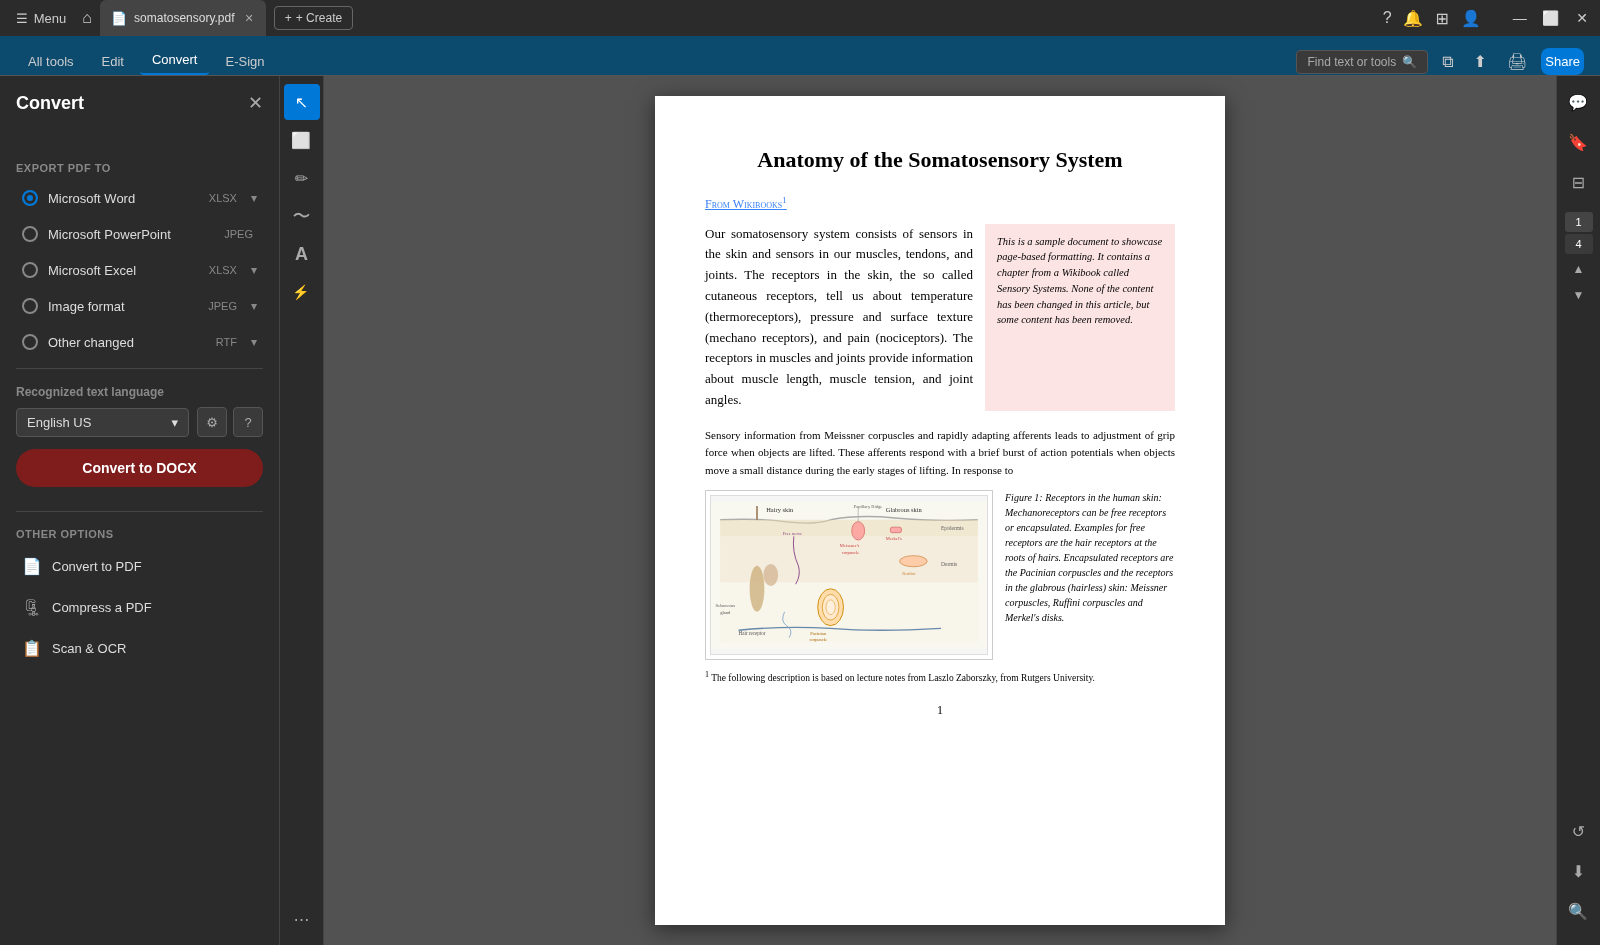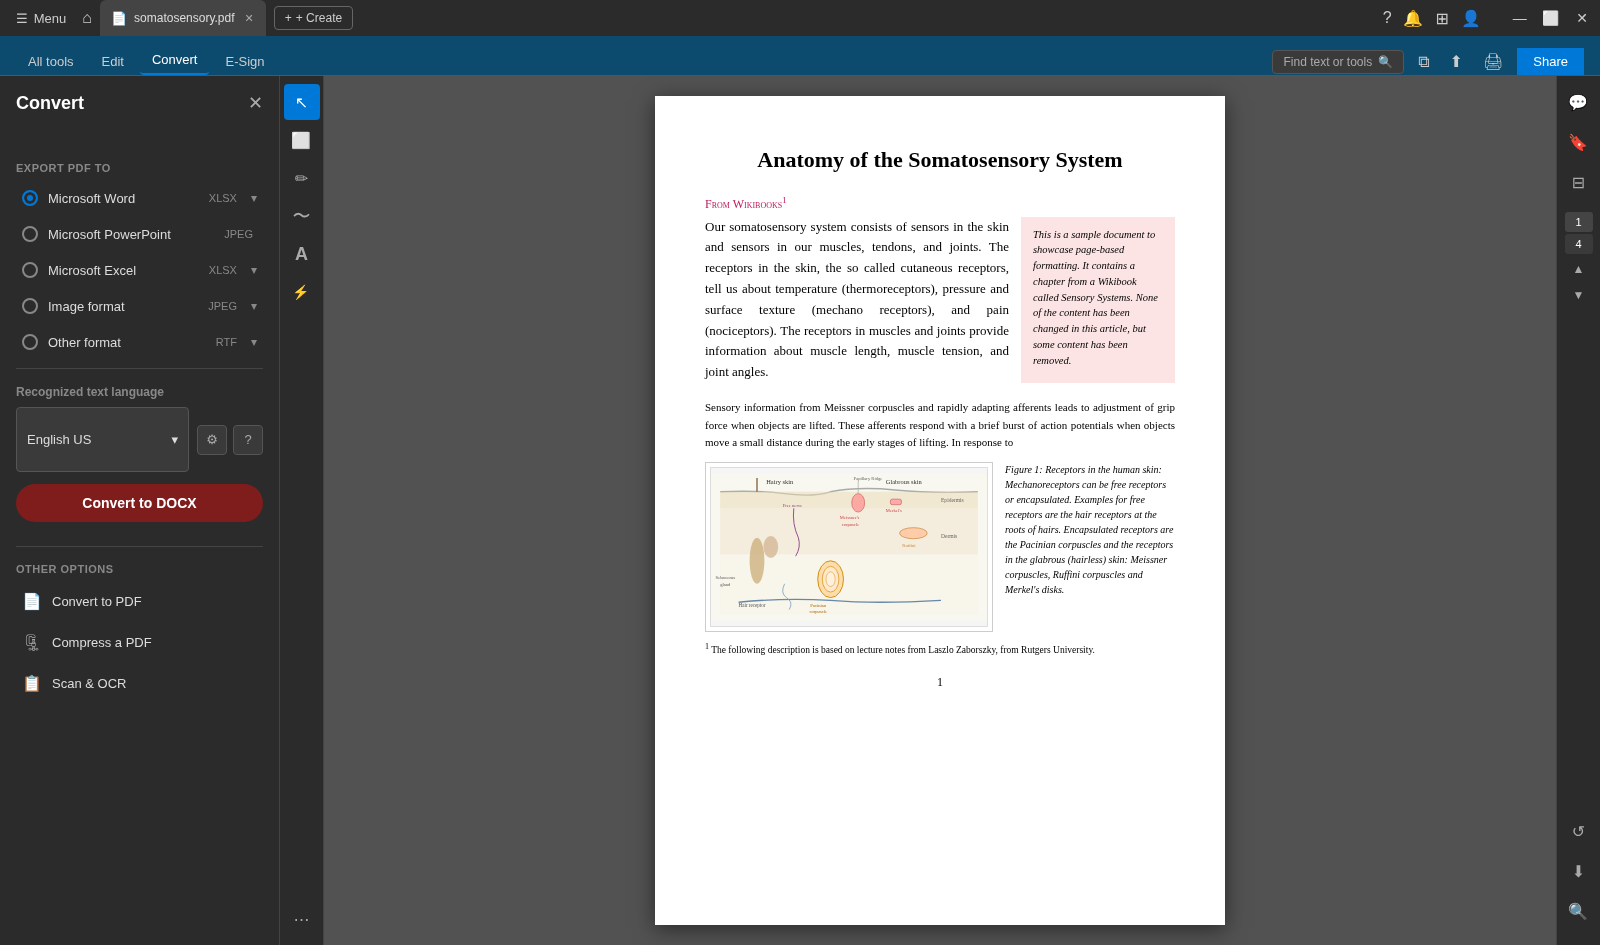--- a/index.html
+++ b/index.html
@@ -18,66 +18,66 @@
     .window-controls { display: flex; gap: 8px; margin-left: 16px; }
     .window-controls span { font-size: 14px; color: #ccc; cursor: pointer; padding: 4px; }
 
     
     .menu-bar { background: #0c4a6e; height: 40px; display: flex; align-items: flex-end; padding: 0 16px; gap: 4px; border-bottom: 1px solid #555; }
     .menu-item { padding: 6px 12px; font-size: 13px; color: #ccc; cursor: pointer; border-radius: 4px; }
     .menu-item.active { color: #fff; border-bottom: 2px solid #0078d7; }
     .menu-bar-right { margin-left: auto; display: flex; align-items: center; gap: 8px; }
     .find-tools { display: flex; align-items: center; gap: 6px; background: #3a3a3a; border: 1px solid #555; border-radius: 4px; padding: 4px 10px; font-size: 12px; color: #aaa; cursor: pointer; }
     .icon-tool-btn { background: transparent; border: none; color: #ccc; font-size: 16px; cursor: pointer; padding: 4px 6px; border-radius: 3px; }
-    .share-btn { background: #0078d7; color: #fff; border: none; border-radius: 0; padding: 6px 16px; font-size: 13px; cursor: pointer; }
+    .share-btn { background: #0078d7; color: #fff; border: none; border-radius: 8px; padding: 6px 4px; font-size: 13px; cursor: pointer; }
 
     
     .main { display: flex; flex: 1; overflow: hidden; }
 
     
     .convert-panel { width: 280px; background: #2b2b2b; border-right: 1px solid #444; display: flex; flex-direction: column; overflow-y: auto; }
     .panel-header { display: flex; align-items: center; justify-content: space-between; padding: 16px 16px 8px; }
     .panel-title { font-size: 18px; font-weight: 600; color: #fff; }
     .panel-close { background: transparent; border: none; color: #aaa; font-size: 18px; cursor: pointer; }
     .section-label { font-size: 11px; color: #888; text-transform: uppercase; letter-spacing: 0.5px; padding: 8px 16px 6px; font-weight: 600; margin-top: 32px; }
     .format-option { display: flex; align-items: center; padding: 9px 16px; cursor: pointer; gap: 10px; border-radius: 4px; margin: 1px 6px; }
     .format-option .radio { width: 16px; height: 16px; border-radius: 50%; border: 2px solid #888; background: transparent; flex-shrink: 0; }
     .format-option .radio.selected { border-color: #0078d7; background: #0078d7; box-shadow: inset 0 0 0 3px #2b2b2b; }
     .format-label { font-size: 13px; color: #ddd; flex: 1; }
     .format-ext { font-size: 11px; color: #888; margin-right: 4px; }
     .chevron-icon { color: #888; font-size: 12px; }
     .divider { height: 1px; background: #444; margin: 8px 16px; }
     .lang-section { padding: 8px 16px 12px; }
     .lang-label { font-size: 11px; color: #888; margin-bottom: 8px; font-weight: 600; text-transform: none; font-size: 12px; }
     .lang-row { display: flex; align-items: center; gap: 8px; }
-    .lang-select { display: flex; align-items: center; gap: 16px; background: #3a3a3a; border: 1px solid #555; border-radius: 4px; padding: 24px 10px; font-size: 13px; color: #ddd; cursor: pointer; flex: 1; }
+    .lang-select { display: flex; align-items: center; gap: 16px; background: #3a3a3a; border: 1px solid #555; border-radius: 4px; padding: 6px 10px; font-size: 13px; color: #ddd; cursor: pointer; flex: 1; }
     .lang-icons { display: flex; gap: 6px; }
     .lang-icon-btn { background: #3a3a3a; border: 1px solid #555; border-radius: 4px; width: 30px; height: 30px; display: flex; align-items: center; justify-content: center; color: #aaa; cursor: pointer; font-size: 13px; }
     .convert-btn { margin: 0 16px 16px; background: #7f1d1d; color: #fff; border: none; border-radius: 20px; padding: 11px; font-size: 14px; cursor: pointer; font-weight: 600; }
     .other-options-label { font-size: 11px; color: #888; text-transform: uppercase; letter-spacing: 0.5px; padding: 8px 16px 6px; font-weight: 600; }
     .option-item { display: flex; align-items: center; gap: 10px; padding: 10px 16px; cursor: pointer; border-radius: 4px; margin: 1px 6px; }
     .option-icon { font-size: 16px; color: #aaa; width: 20px; text-align: center; }
     .option-label { font-size: 13px; color: #ddd; }
 
     
     .toolbar { width: 44px; background: #2b2b2b; border-right: 1px solid #444; display: flex; flex-direction: column; align-items: center; padding: 8px 0; gap: 2px; }
     .tool-btn { width: 36px; height: 36px; display: flex; align-items: center; justify-content: center; border-radius: 4px; cursor: pointer; color: #aaa; font-size: 16px; border: none; background: transparent; }
     .tool-btn.active { background: #0078d7; color: #fff; }
     .tool-spacer { flex: 1; }
     .tool-more { margin-top: auto; }
 
     
     .pdf-area { flex: 1; background: #525252; overflow: auto; display: flex; justify-content: center; padding: 20px; }
     .pdf-page { background: #fff; color: #000; width: 570px; min-height: 820px; padding: 50px 50px 54px 50px; box-shadow: 0 4px 20px rgba(0,0,0,0.5); position: relative; font-family: 'Times New Roman', Times, serif; }
     .pdf-title { font-size: 22px; font-weight: bold; text-align: center; margin-bottom: 20px; line-height: 1.3; }
-    .pdf-from { font-size: 12px; font-variant: small-caps; margin-bottom: 5px; color: #be185d; }
+    .pdf-from { font-size: 12px; font-variant: small-caps; margin-bottom: 12px; color: #3b82f6; text-decoration: underline; }
     .pdf-from sup { font-size: 9px; }
     .two-col { display: flex; gap: 12px; margin-bottom: 16px; }
     .col-text { flex: 1; font-size: 13px; line-height: 1.6; text-align: justify; }
-    .col-note { width: 154px; background: #fce4e4; padding: 10px 12px; font-style: italic; font-size: 10.5px; line-height: 1.5; }
+    .col-note { width: 190px; background: #fce4e4; padding: 10px 12px; font-style: italic; font-size: 10.5px; line-height: 1.5; }
     .section-title { font-weight: bold; font-size: 13px; margin: 12px 0 8px; }
     .body-text { font-size: 11px; line-height: 1.6; text-align: justify; margin-bottom: 10px; }
     .figure-row { display: flex; gap: 12px; margin-top: 8px; }
     .figure-box { flex: 1; border: 1px solid #ccc; padding: 4px; }
     .figure-caption { width: 170px; font-style: italic; font-size: 10px; line-height: 1.5; color: #000; }
     .page-num { text-align: center; font-size: 12px; margin-top: 20px; }
     .footnote { font-size: 9.5px; margin-top: 10px; color: #000; }
     .footnote sup { font-size: 8px; }
 
     
@@ -171,21 +171,21 @@
 
     <div class="format-option">
       <div class="radio"></div>
       <span class="format-label">Image format</span>
       <span class="format-ext">JPEG</span>
       <span class="chevron-icon">▾</span>
     </div>
 
     <div class="format-option">
       <div class="radio"></div>
-      <span class="format-label">Other format</span>
+      <span class="format-label">Other changed</span>
       <span class="format-ext">RTF</span>
       <span class="chevron-icon">▾</span>
     </div>
 
     <div class="divider"></div>
 
     <div class="lang-section">
       <div class="lang-label">Recognized text language</div>
       <div class="lang-row">
         <div class="lang-select">

